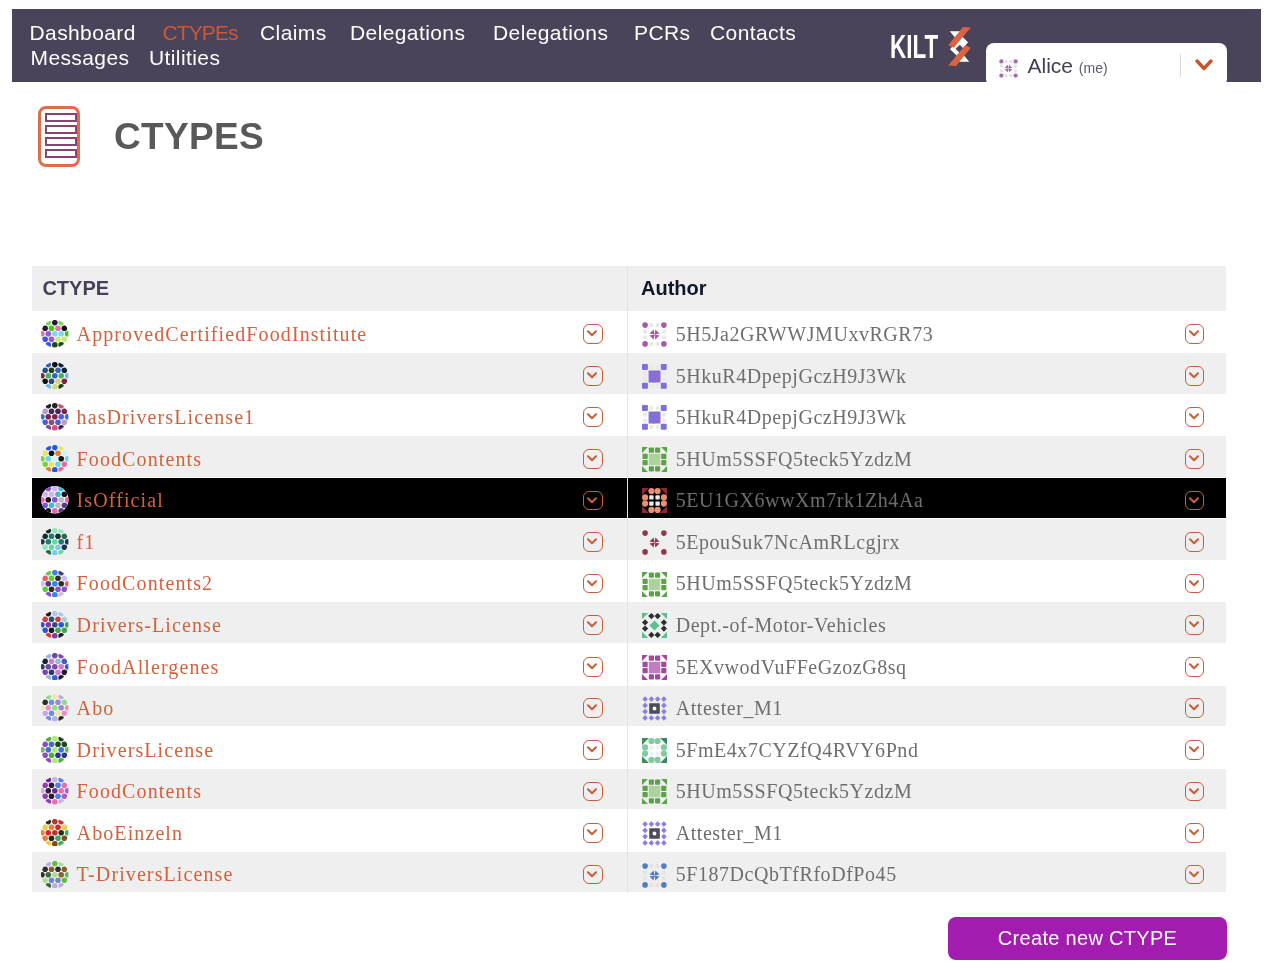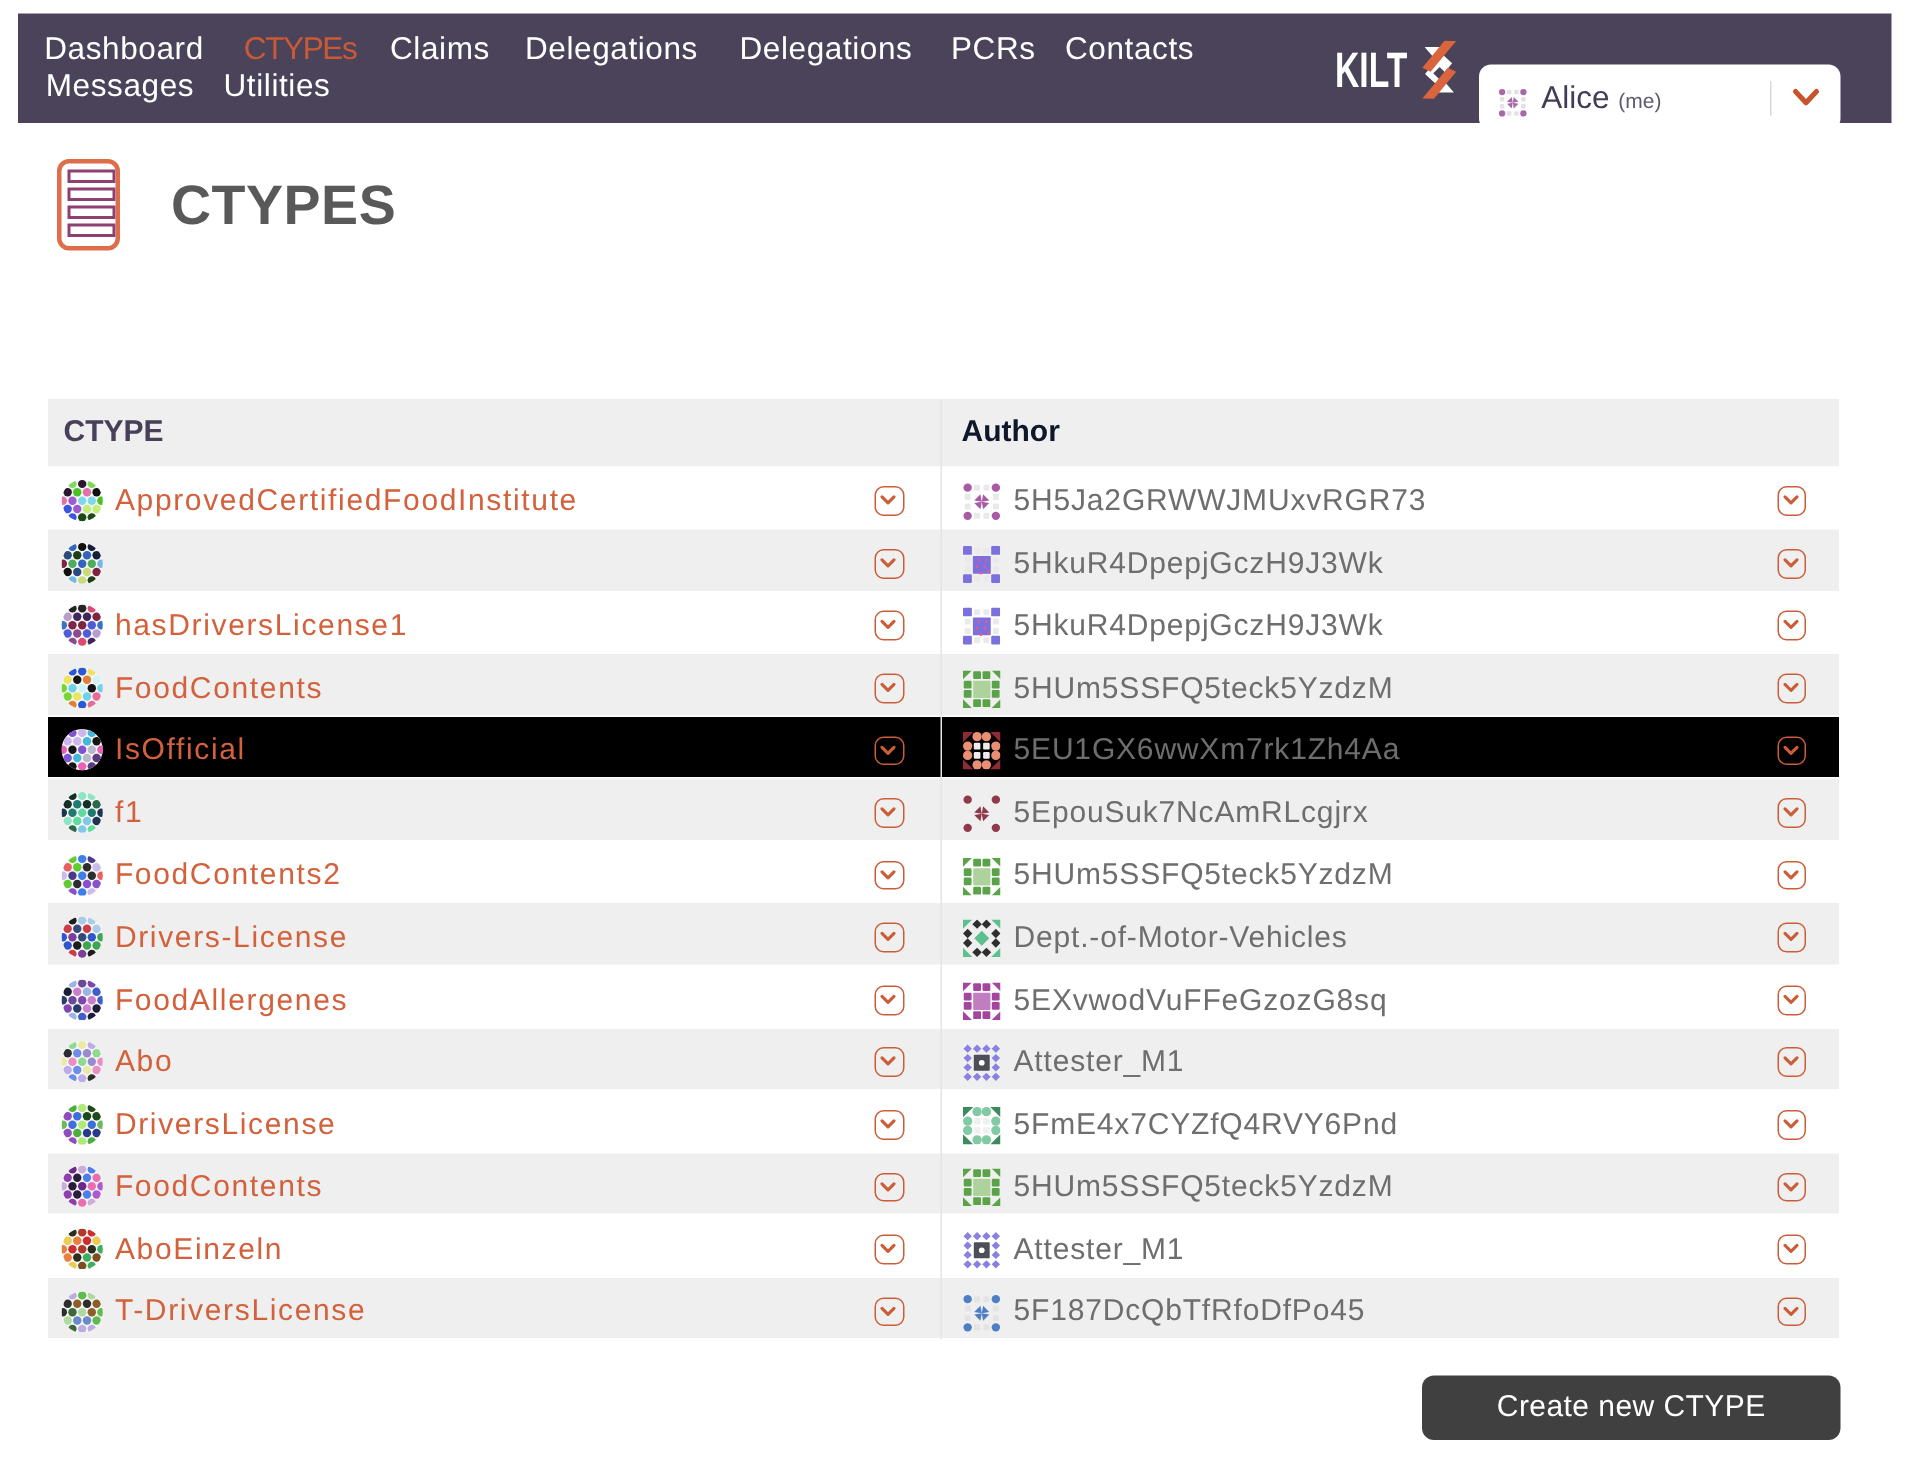--- a/index.html
+++ b/index.html
@@ -12,30 +12,30 @@
 #selbox .me { font-size:14px; color:#5e5870; }
 #selbox .sep { position:absolute; left:194px; top:11px; width:1px; height:23px; background:#d8d8dc; }
 #selbox .chev { position:absolute; left:208px; top:13px; }
 #ctico { position:absolute; left:37.7px; top:106.3px; width:42.5px; height:60.7px; border:3px solid #dd6e49; border-radius:8px; background:#fff; }
 .bar { position:absolute; left:4.4px; width:32.2px; height:8.6px; border:2.4px solid #8e4070; background:#fff; }
 #pgtitle { position:absolute; left:114px; top:115.8px; font-size:37px; font-weight:bold; color:#595959; letter-spacing:0.35px; }
 #thead { position:absolute; left:32px; top:266px; width:1194.4px; height:45.4px; background:#f0efef; }
 #thead .h1 { position:absolute; left:10.4px; top:0; line-height:45.4px; font-size:20px; font-weight:bold; color:#474058; }
 #thead .h2 { position:absolute; left:609px; top:0; line-height:45.4px; font-size:20px; font-weight:bold; color:#0f172a; }
 #colline { position:absolute; left:627.4px; top:266px; width:1px; height:627px; background:#e4e3ea; }
-.row { position:absolute; left:32px; width:1194.4px; height:40.6px; }
+.row { position:absolute; left:32px; width:1194.4px; height:40.6px;font-family:Liberation Serif, serif; }
 .row .cicon { position:absolute; left:9px; top:8.8px; }
 .row .lnk { position:absolute; left:44.6px; top:2.5px; line-height:40.6px; font-size:20px; color:#d2613c; letter-spacing:1.1px; white-space:nowrap; }
 .row .auth { position:absolute; left:643.7px; top:2.5px; line-height:40.6px; font-size:20px; color:#6e6e6e; letter-spacing:0.55px; white-space:nowrap; }
 .row .aicon { position:absolute; left:610px; top:10.8px; }
 .ddbtn { position:absolute; width:19.7px; height:19.7px; border:1.9px solid #cb5d38; border-radius:6px; }
 .ddbtn svg { position:absolute; left:-2px; top:-2px; }
 .b1 { left:551.2px; top:12.9px; }
 .b2 { left:1152.8px; top:12.9px; }
-#createbtn { position:absolute; left:948px; top:917px; width:279px; height:43.3px; background:#404040; border-radius:8px; color:#fff; font-size:20px; text-align:center; line-height:43.3px; letter-spacing:0.3px; }
+#createbtn { position:absolute; left:948px; top:917px; width:279px; height:43.3px; background:#a21caf; border-radius:8px; color:#fff; font-size:20px; text-align:center; line-height:43.3px; letter-spacing:0.3px; }
 </style></head><body>
 <div id="nav">
     <span class="navl" style="left:17.5px;top:10.9px;">Dashboard</span>
     <span class="nava" style="left:150.5px;top:10.9px;letter-spacing:-0.9px;">CTYPEs</span>
     <span class="navl" style="left:248px;top:10.9px;">Claims</span>
     <span class="navl" style="left:338px;top:10.9px;">Delegations</span>
     <span class="navl" style="left:481px;top:10.9px;">Delegations</span>
     <span class="navl" style="left:622px;top:10.9px;">PCRs</span>
     <span class="navl" style="left:698px;top:10.9px;">Contacts</span>
     <span class="navl" style="left:18.5px;top:36.4px">Messages</span>

